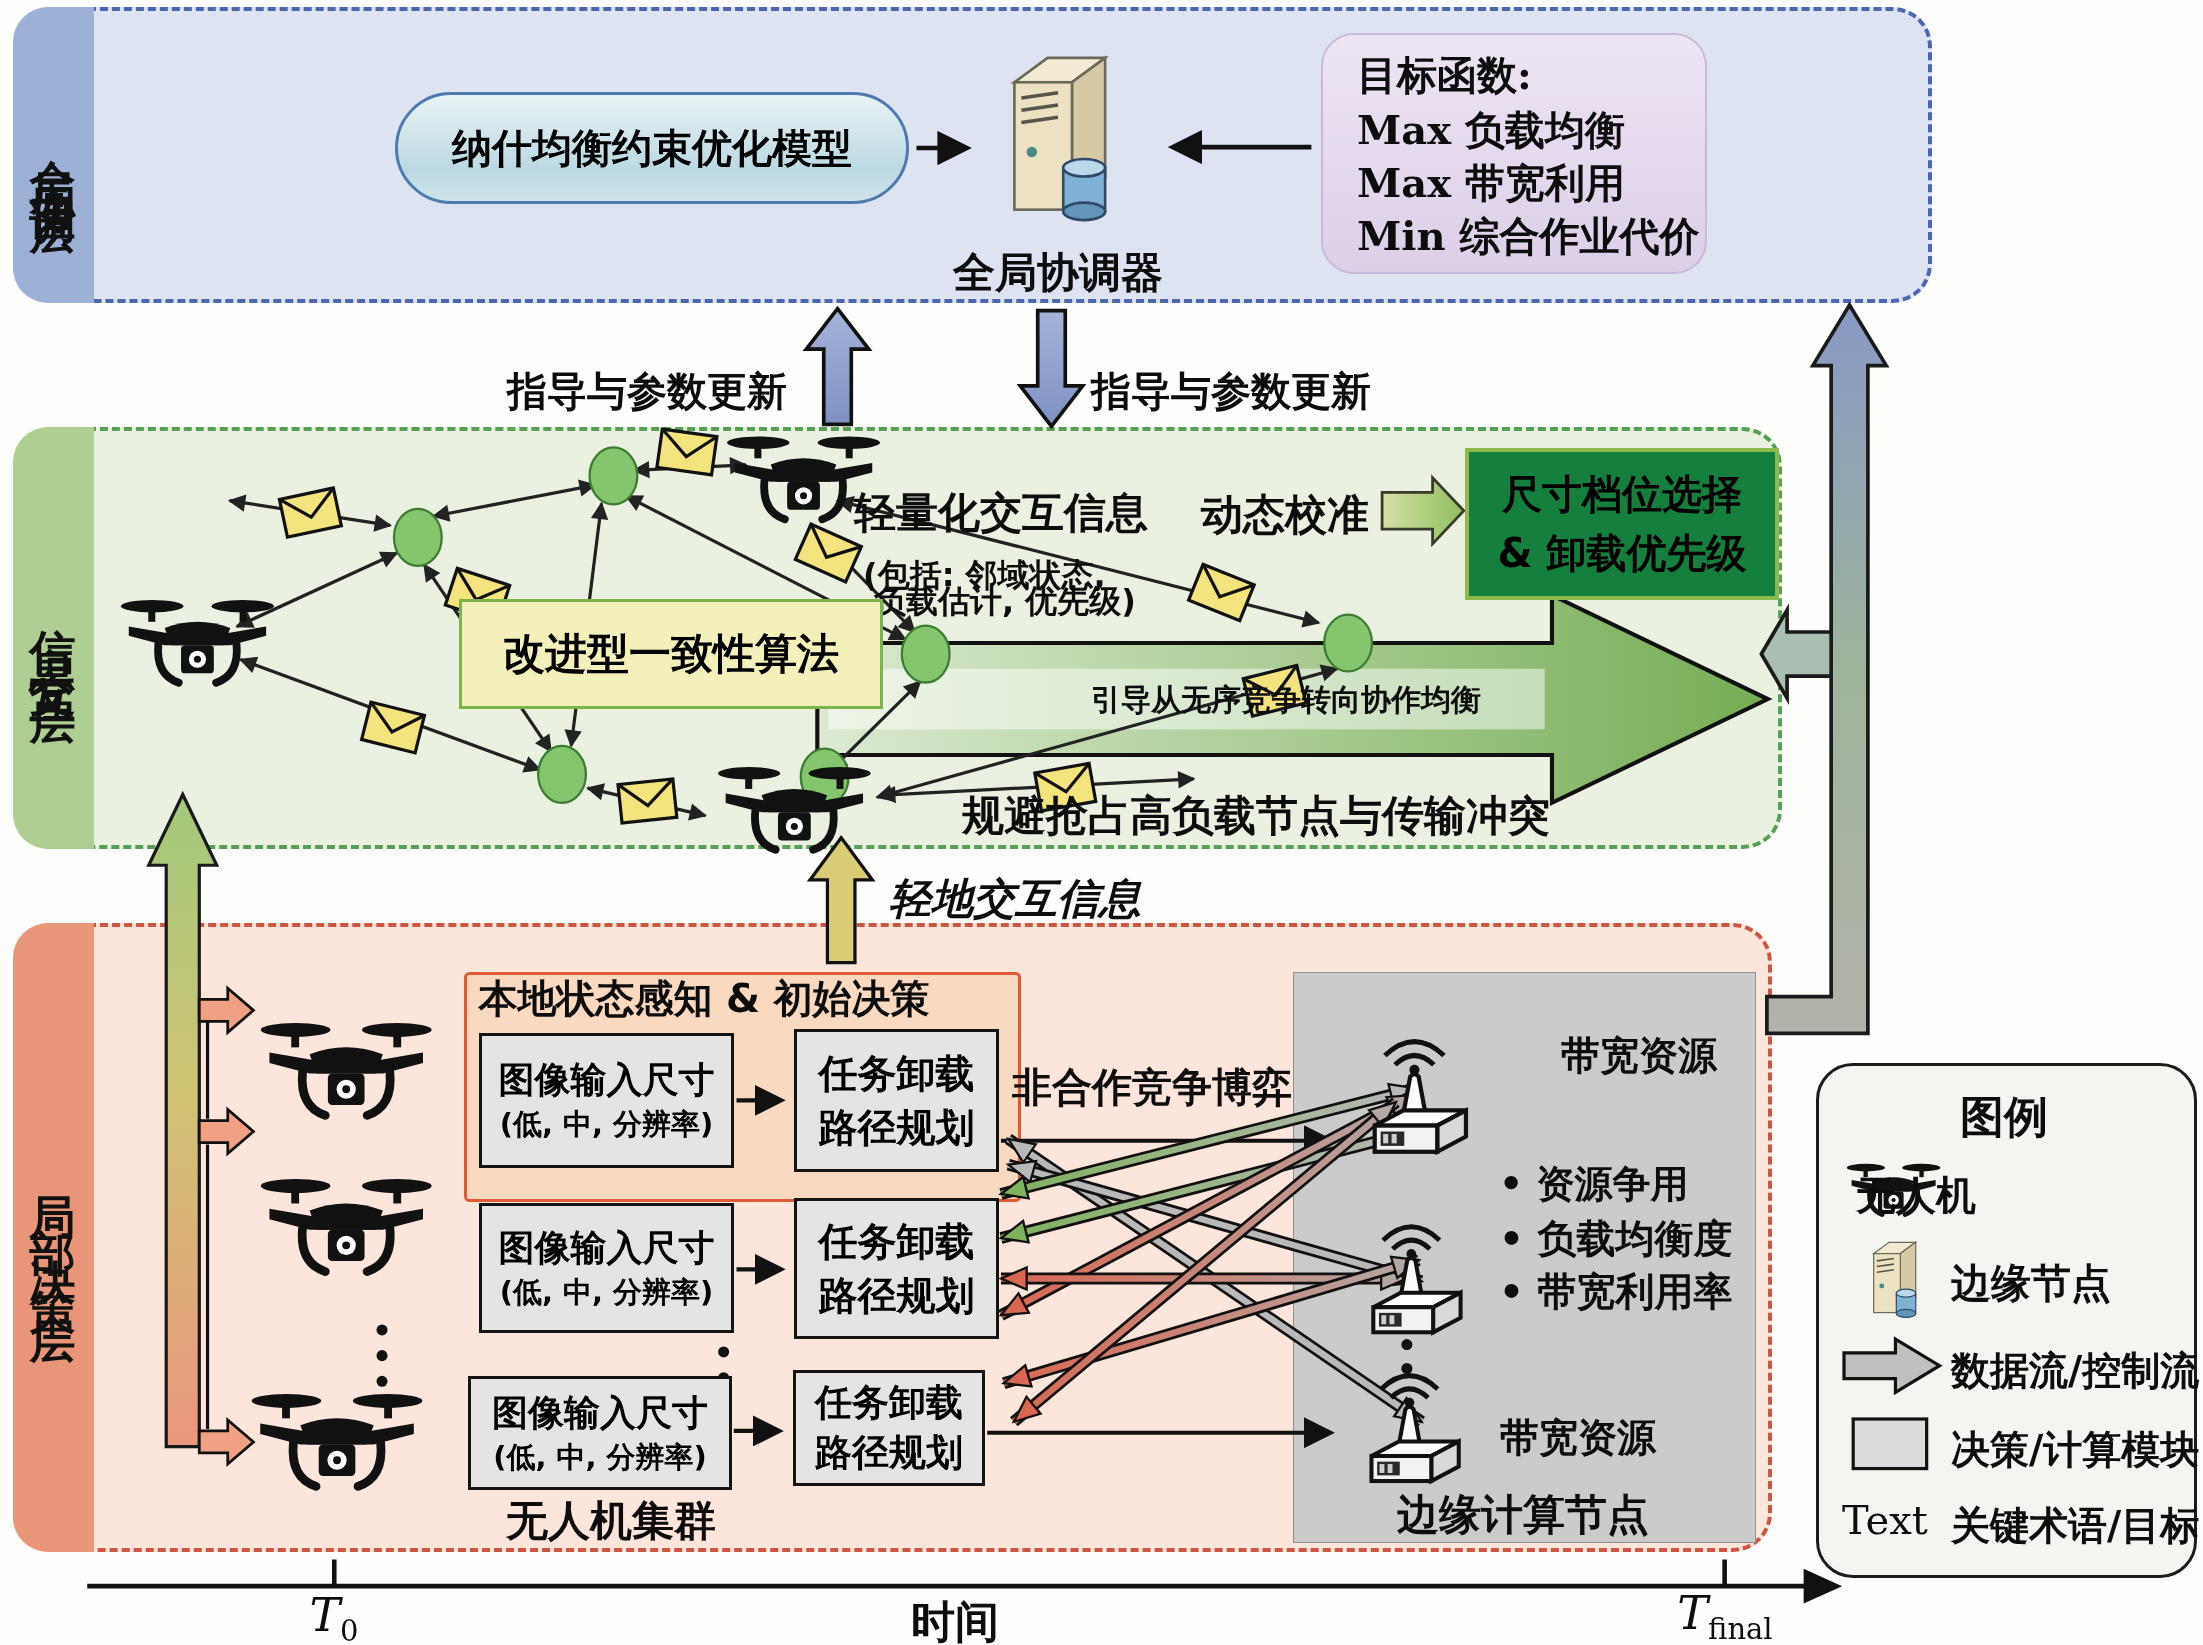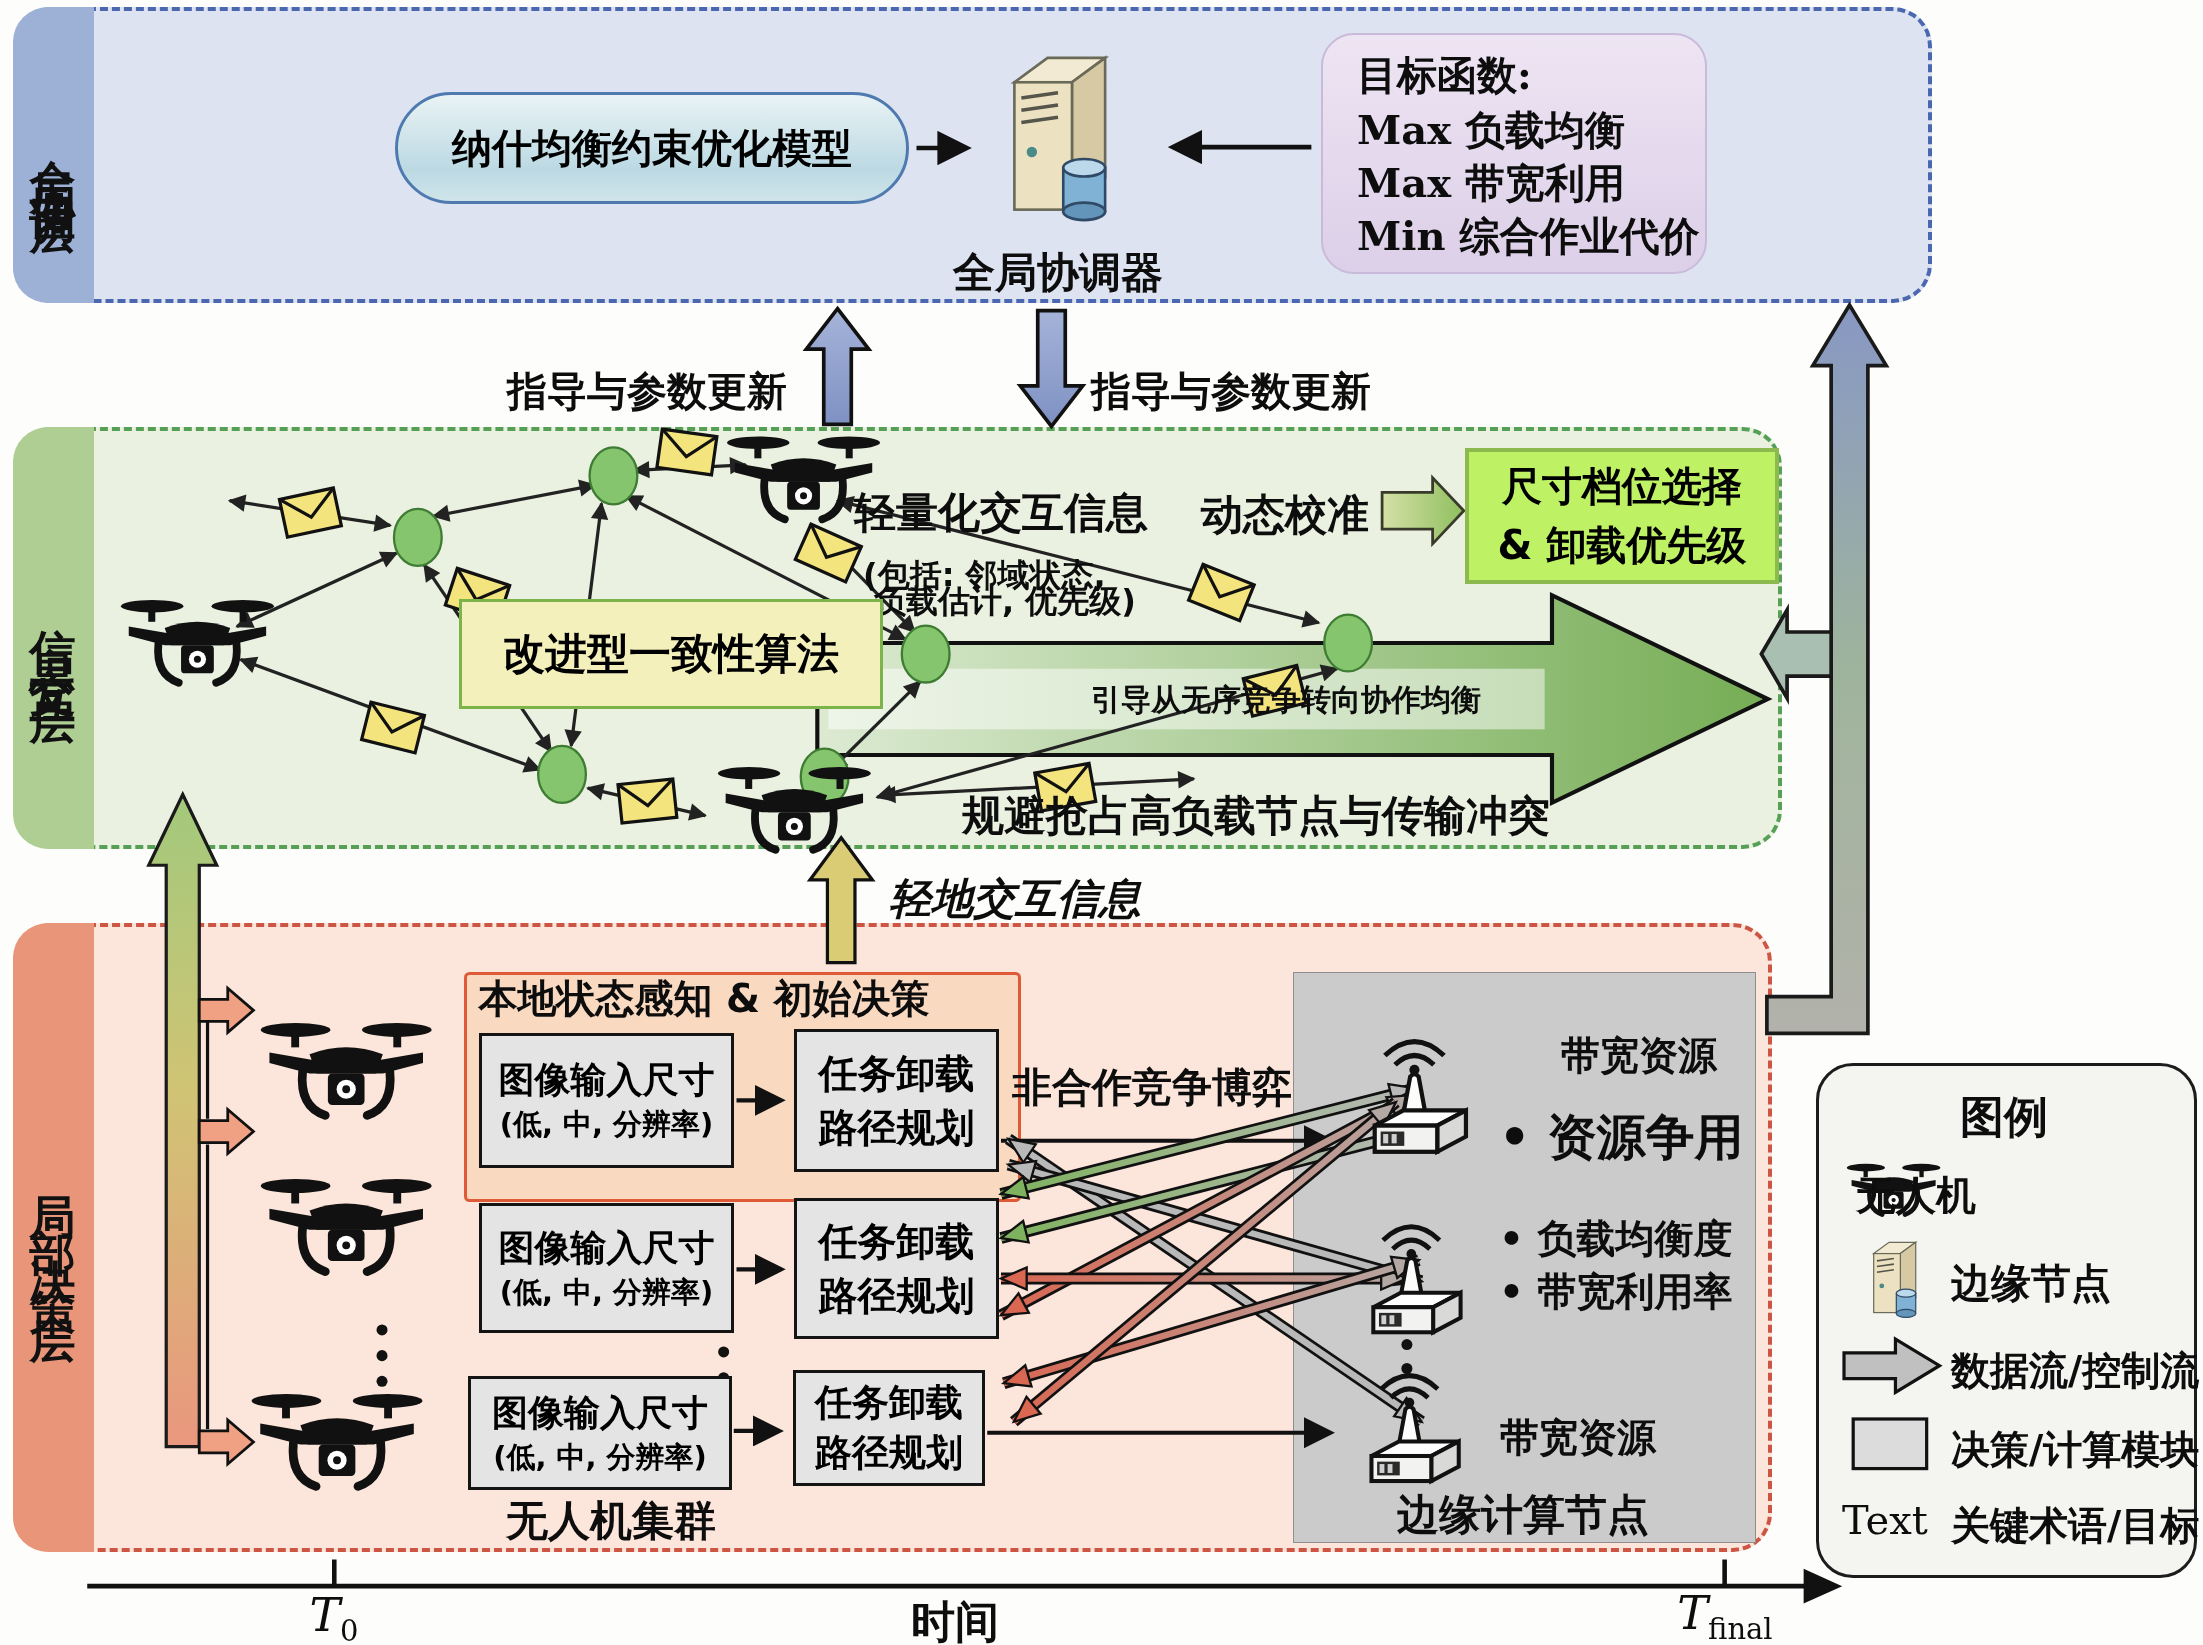--- a/index.html
+++ b/index.html
@@ -25,21 +25,21 @@
   .serifmix{font-family:"DejaVu Serif","DejaVu Sans",serif;}
   
   .bx{position:absolute;z-index:10;box-sizing:border-box;display:flex;flex-direction:column;
       align-items:center;justify-content:center;text-align:center;}
   .pill{left:395px;top:92px;width:514px;height:112px;border-radius:59px;border:3.7px solid #4f7ab0;
         background:linear-gradient(180deg,#e9f3f5 0%,#bcd9e3 70%,#cfe4ea 100%);font-size:40px;font-weight:700;}
   .objbox{left:1321px;top:33px;width:386px;height:241px;border-radius:33px;border:2.8px solid #c9bad9;
         background:linear-gradient(180deg,#eee5f3,#dccfe8);}
   .consensus{left:459px;top:599px;width:424px;height:110px;background:#f4f0bc;border:3.7px solid #7cb449;
         font-size:42px;font-weight:700;}
-  .sizebox{left:1465px;top:448px;width:314px;height:136px;background:#bef264;border:4.6px solid #8cba4e;
+  .sizebox{left:1465px;top:448px;width:314px;height:152px;background:#15803d;border:4.6px solid #8cba4e;
         font-size:40px;font-weight:700;line-height:59px;}
   .orangebox{position:absolute;left:464px;top:972px;width:551px;height:224px;background:#f9d9c0;
         border:3.7px solid #df5b38;border-radius:5.5px;z-index:1;}
   .graybox{background:#e4e4e4;border:3.2px solid #141414;}
   .panel{position:absolute;left:1293px;top:972px;width:461px;height:569px;background:#cbcbcb;
         border:1.8px solid #8f8f8f;z-index:1;}
   .legend{position:absolute;left:1816px;top:1063px;width:375px;height:509px;background:#f4f4f1;
         border:3.7px solid #1c1c1c;border-radius:37px;z-index:1;}
   svg.overlay{position:absolute;left:0;top:0;z-index:5;pointer-events:none;}
 </style>
@@ -389,21 +389,21 @@
     <span style="font-size:37px;font-weight:700;">路径规划</span>
   </div>
 
   <div class="t c" style="left:1152px;top:1087px;font-size:40px;">非合作竞争博弈</div>
   <div class="t c" style="left:611px;top:1521px;font-size:42px;">无人机集群</div>
 
   <div class="t c" style="left:1639px;top:1056px;font-size:39px;">带宽资源</div>
   <div class="t c" style="left:1578px;top:1438px;font-size:39px;">带宽资源</div>
 
   <style>.metric::before{content:"\2022\00a0";}</style>
-  <div class="t metric" style="left:1499px;top:1105px;font-size:49px;">资源争用</div>
+  <div class="t metric" style="left:1499px;top:1159px;font-size:38px;">资源争用</div>
   <div class="t metric" style="left:1499px;top:1212px;font-size:39px;">负载均衡度</div>
   <div class="t metric" style="left:1499px;top:1265px;font-size:39px;">带宽利用率</div>
 
   <div class="t c" style="left:1523px;top:1515px;font-size:42px;">边缘计算节点</div>
 
   <div class="t c serifmix" style="left:334px;top:1618px;font-size:46px;font-weight:400;font-style:italic;"><span>T</span><sub style="font-size:29px;font-style:normal;">0</sub></div>
   <div class="t c" style="left:955px;top:1622px;font-size:44px;">时间</div>
   <div class="t c serifmix" style="left:1725px;top:1616px;font-size:46px;font-weight:400;font-style:italic;"><span>T</span><sub style="font-size:29px;font-style:normal;">final</sub></div>
 
   <div class="t c" style="left:2004px;top:1117px;font-size:44px;">图例</div>

